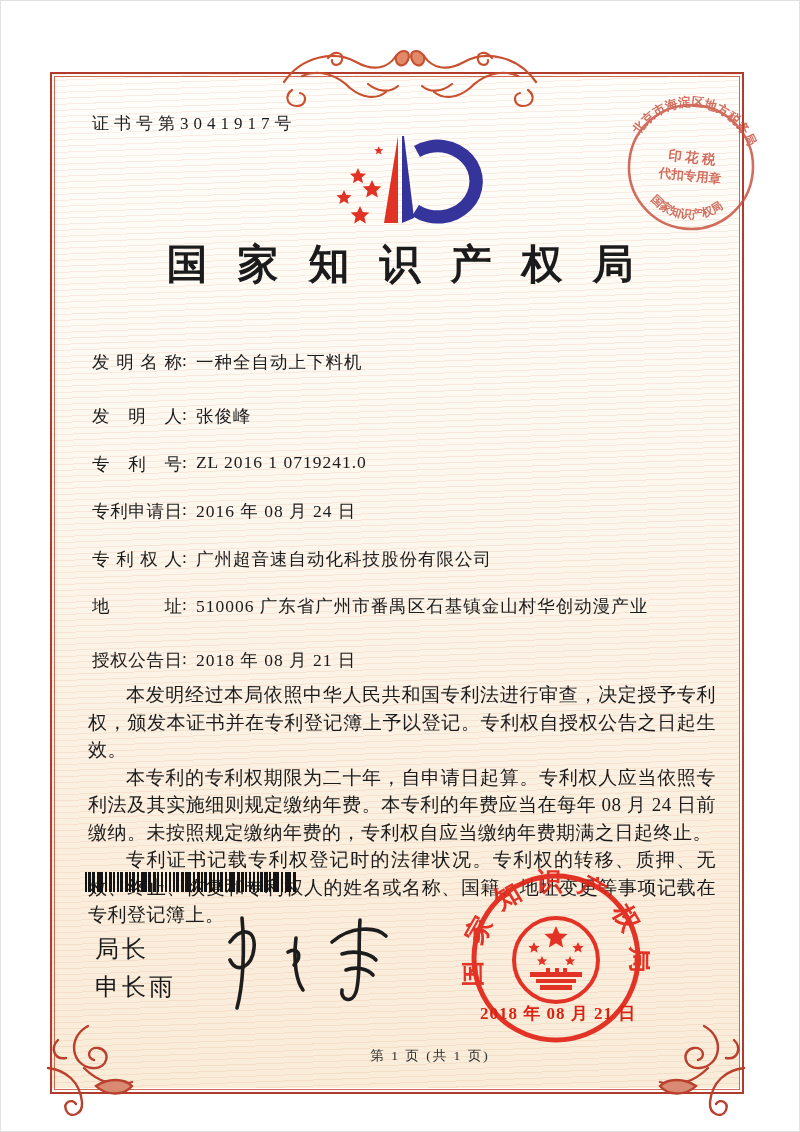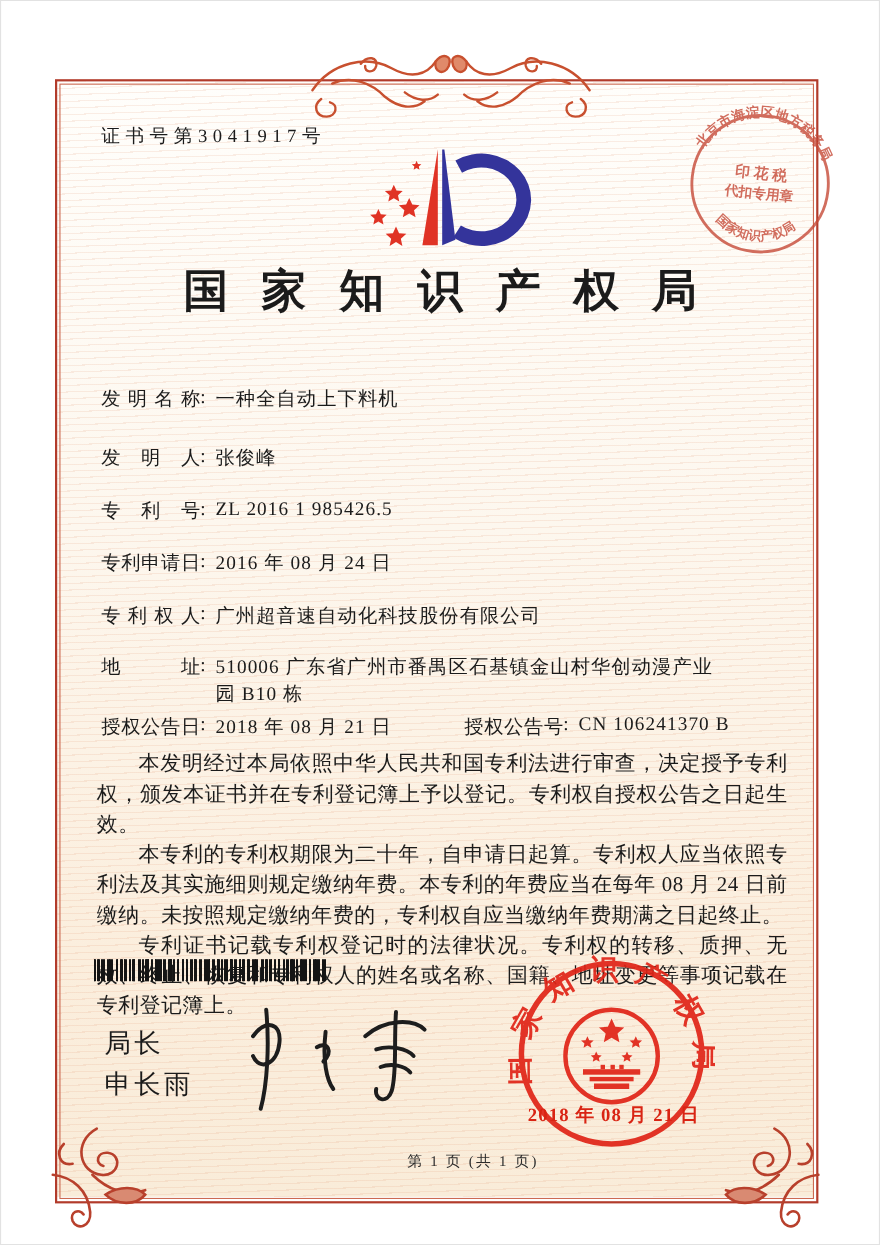--- a/index.html
+++ b/index.html
@@ -134,37 +134,34 @@
   <div class="title">国家知识产权局</div>
 
   <div class="fields">
     <div class="row" style="top:350px;">
       <span class="flabel">发明名称</span><span class="fcolon">:</span><span class="fvalue">一种全自动上下料机</span>
     </div>
     <div class="row" style="top:404px;">
       <span class="flabel">发明人</span><span class="fcolon">:</span><span class="fvalue">张俊峰</span>
     </div>
     <div class="row" style="top:452px;">
-      <span class="flabel">专利号</span><span class="fcolon">:</span><span class="fvalue">ZL 2016 1 985426.5</span>
+      <span class="flabel">专利号</span><span class="fcolon">:</span><span class="fvalue">ZL 2016 1 0719241.0</span>
     </div>
     <div class="row" style="top:499px;">
       <span class="flabel">专利申请日</span><span class="fcolon">:</span><span class="fvalue">2016 年 08 月 24 日</span>
     </div>
     <div class="row" style="top:547px;">
       <span class="flabel">专利权人</span><span class="fcolon">:</span><span class="fvalue">广州超音速自动化科技股份有限公司</span>
     </div>
     <div class="row" style="top:594px;">
-      <span class="flabel">地址</span><span class="fcolon">:</span><span class="fvalue"><span>510006 广东省广州市番禺区石基镇金山村华创动漫产业</span><span class="l2">园 B10 栋</span></span>
+      <span class="flabel">地址</span><span class="fcolon">:</span><span class="fvalue"><span>510006 广东省广州市番禺区石基镇金山村华创动漫产业</span></span>
     </div>
     <div class="row" style="top:648px;width:620px;">
       <span>
         <span class="flabel">授权公告日</span><span class="fcolon">:</span><span class="fvalue">2018 年 08 月 21 日</span>
-      </span>
-      <span class="grant-no-group">
-        <span class="flabel">授权公告号</span><span class="fcolon">:</span><span class="fvalue">CN 106241370 B</span>
       </span>
     </div>
   </div>
 
   <div class="body-text">
     <p>本发明经过本局依照中华人民共和国专利法进行审查，决定授予专利权，颁发本证书并在专利登记簿上予以登记。专利权自授权公告之日起生效。</p>
     <p>本专利的专利权期限为二十年，自申请日起算。专利权人应当依照专利法及其实施细则规定缴纳年费。本专利的年费应当在每年 08 月 24 日前缴纳。未按照规定缴纳年费的，专利权自应当缴纳年费期满之日起终止。</p>
     <p>专利证书记载专利权登记时的法律状况。专利权的转移、质押、无效、终止、恢复和专利权人的姓名或名称、国籍、地址变更等事项记载在专利登记簿上。</p>
   </div>
 

